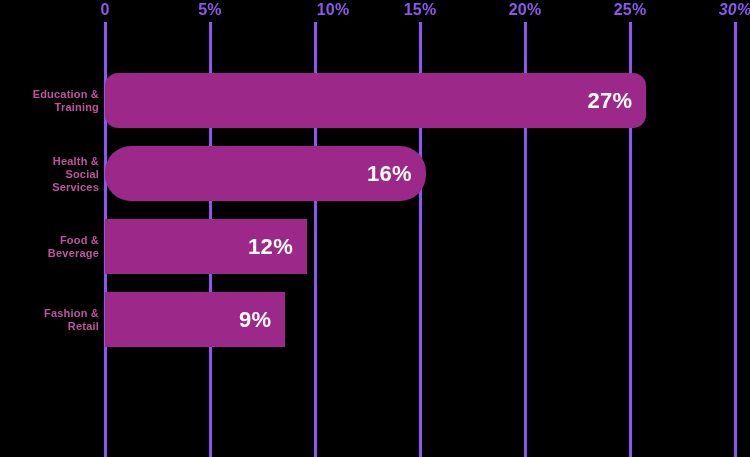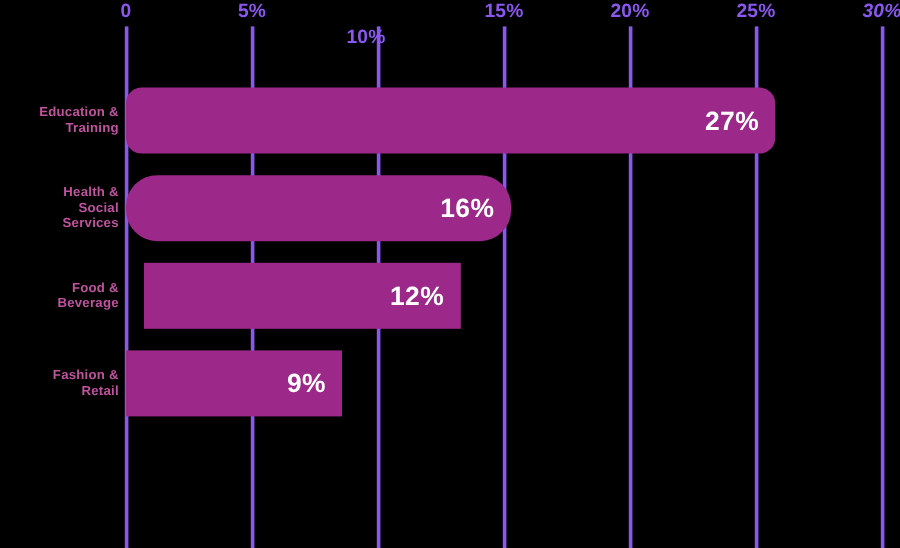--- a/index.html
+++ b/index.html
@@ -116,21 +116,21 @@
       <div class="gridline" style="left: 314px;"></div>
       <div class="gridline" style="left: 419px;"></div>
       <div class="gridline" style="left: 524px;"></div>
       <div class="gridline" style="left: 629px;"></div>
       <div class="gridline" style="left: 734px;"></div>
     </div>
 
   <div class="xaxis">
       <div class="xtick-label" style="left: 105px;">0</div>
       <div class="xtick-label" style="left: 210px;">5%</div>
-      <div class="xtick-label" style="left: 305px; margin-top: 22px;">10%</div>
+      <div class="xtick-label" style="left: 333px;">10%</div>
       <div class="xtick-label" style="left: 420px;">15%</div>
       <div class="xtick-label" style="left: 525px;">20%</div>
       <div class="xtick-label" style="left: 630px;">25%</div>
       <div class="xtick-label" style="left: 735px; font-style: italic;">30%</div>
     </div>
 
   <div class="plot">
       <div class="row" style="top: 73px;">
         <div class="row-label">Education &amp;
 Training</div>
@@ -142,21 +142,21 @@
         <div class="row-label">Health &amp;
 Social
 Services</div>
         <div class="bar" style="width: 320.88px; background: rgb(156, 40, 137); border-radius: 26px;">
           <span class="bar-value">16%</span>
         </div>
       </div>
       <div class="row" style="top: 219px;">
         <div class="row-label">Food &amp;
 Beverage</div>
-        <div class="bar" style="width: 264px; background: rgb(156, 40, 137); margin-left: 15px;">
+        <div class="bar" style="width: 202px; background: rgb(156, 40, 137);">
           <span class="bar-value">12%</span>
         </div>
       </div>
       <div class="row" style="top: 292px;">
         <div class="row-label">Fashion &amp;
 Retail</div>
         <div class="bar" style="width: 180.495px; background: rgb(156, 40, 137);">
           <span class="bar-value">9%</span>
         </div>
       </div>

